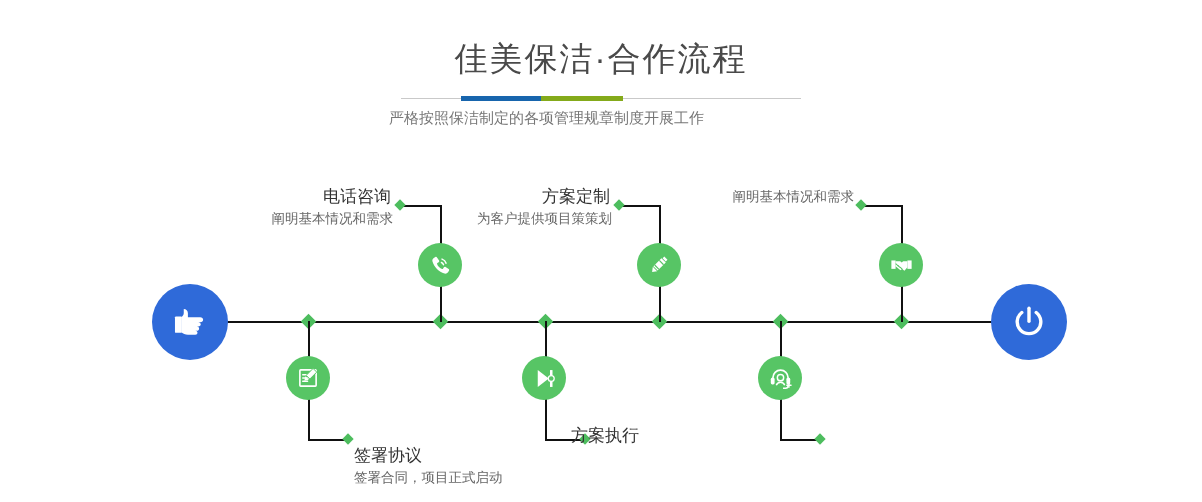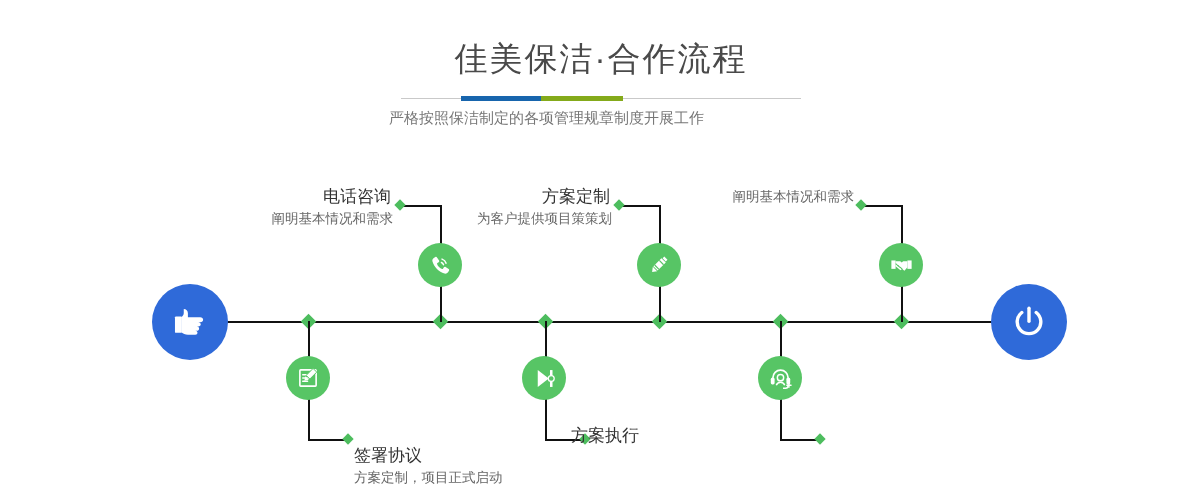--- a/index.html
+++ b/index.html
@@ -311,21 +311,21 @@
     <div class="title">电话咨询</div>
     <div class="desc">阐明基本情况和需求</div>
   </div>
 
   <div class="step-label label-top" style="left:676px; top:186px; width:178px;">
     <div class="desc">阐明基本情况和需求</div>
   </div>
 
   <div class="step-label label-bottom" style="left:354px; top:425px;margin-top:20px;">
     <div class="title">签署协议</div>
-    <div class="desc">方案定制，项目正式启动</div>
+    <div class="desc">签署合同，项目正式启动</div>
   </div>
 
   <div class="step-label label-bottom" style="left:571px; top:425px;">
     <div class="title">方案执行</div>
   </div>
 
   <div class="step-label label-bottom" style="left:826px; top:425px;">
   </div>
 
 </div>

